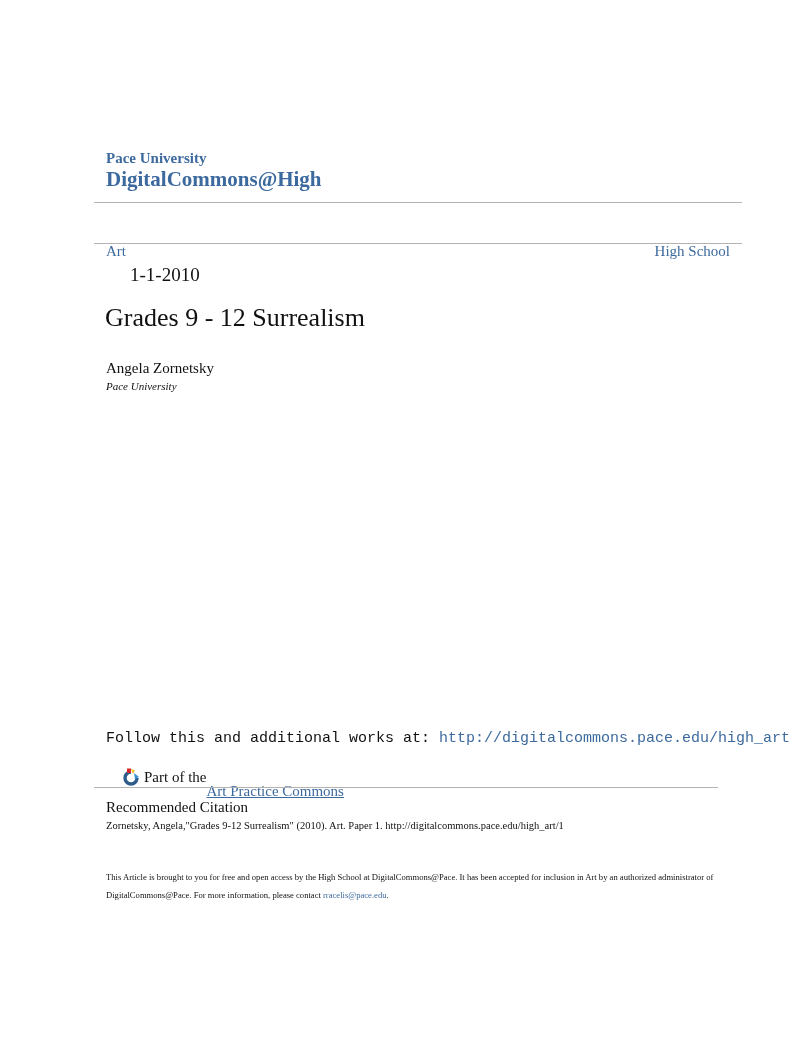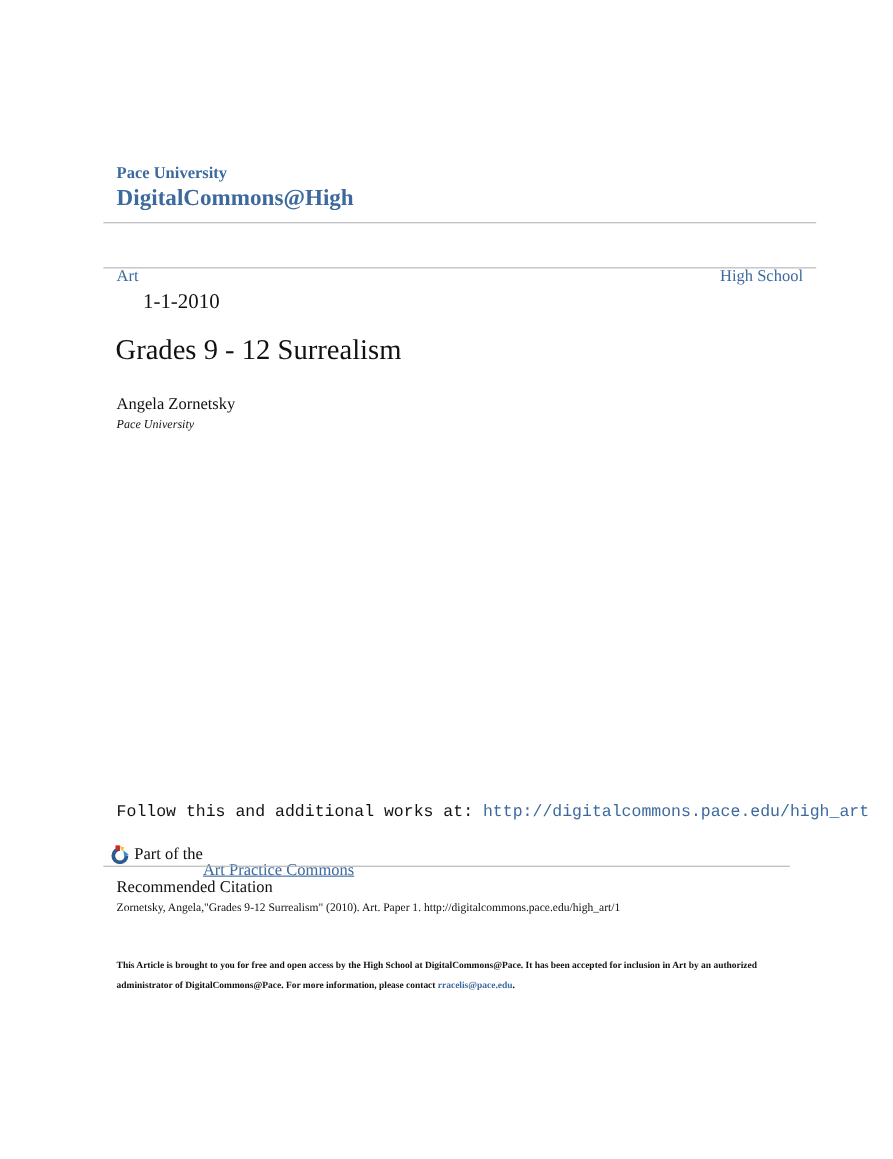--- a/index.html
+++ b/index.html
@@ -13,26 +13,26 @@
     .hr1 { left: 94px; width: 648px; top: 202px; }
     .hr2 { left: 94px; width: 648px; top: 243px; }
     .hr3 { left: 94px; width: 624px; top: 787px; }
     .nav-left { left: 106px; top: 213px; font-size: 15px; line-height: 18px; }
     .nav-right { right: 82px; top: 213px; font-size: 15px; line-height: 18px; }
     .date { left: 106px; top: 266px; font-size: 19px; line-height: 18px; margin-left: 24px; }
     .title { left: 105px; top: 299px; font-size: 26px; line-height: 38px; }
     .author { left: 106px; top: 359px; font-size: 15px; line-height: 19px; }
     .affil { left: 106px; top: 379px; font-size: 11px; line-height: 14px; font-style: italic; }
     .follow { left: 106px; top: 729px; font-size: 15px; line-height: 19px; white-space: nowrap; font-family: Liberation Mono, monospace; }
-    .part { left: 100px; top: 752px; font-size: 15px; line-height: 20px; white-space: nowrap; display: flex; align-items: center; }
+    .part { left: 122px; top: 752px; font-size: 15px; line-height: 20px; white-space: nowrap; display: flex; align-items: center; }
     .part .u { text-decoration: underline; color: #3d6a9e; }
     .cc-icon { width: 18px; height: 18px; margin-right: 4px; display: inline-block; }
     .rec-h { left: 106px; top: 798px; font-size: 15px; line-height: 18px; }
     .rec-t { left: 106px; top: 819px; font-size: 10.5px; line-height: 14px; white-space: nowrap; }
-    .notice { left: 106px; top: 868px; width: 620px; font-size: 8.6px; line-height: 18px; font-weight: bold; }
+    .notice { left: 106px; top: 868px; width: 620px; font-size: 8.6px; line-height: 18px; }
   </style>
 </head>
 <body>
 
 <div class="abs inst">Pace University</div>
 <div class="abs repo">DigitalCommons@High</div>
 
 <div class="hr hr1"></div>
 <a class="abs nav-left link">Art</a>
 <a class="abs nav-right link">High School</a>

